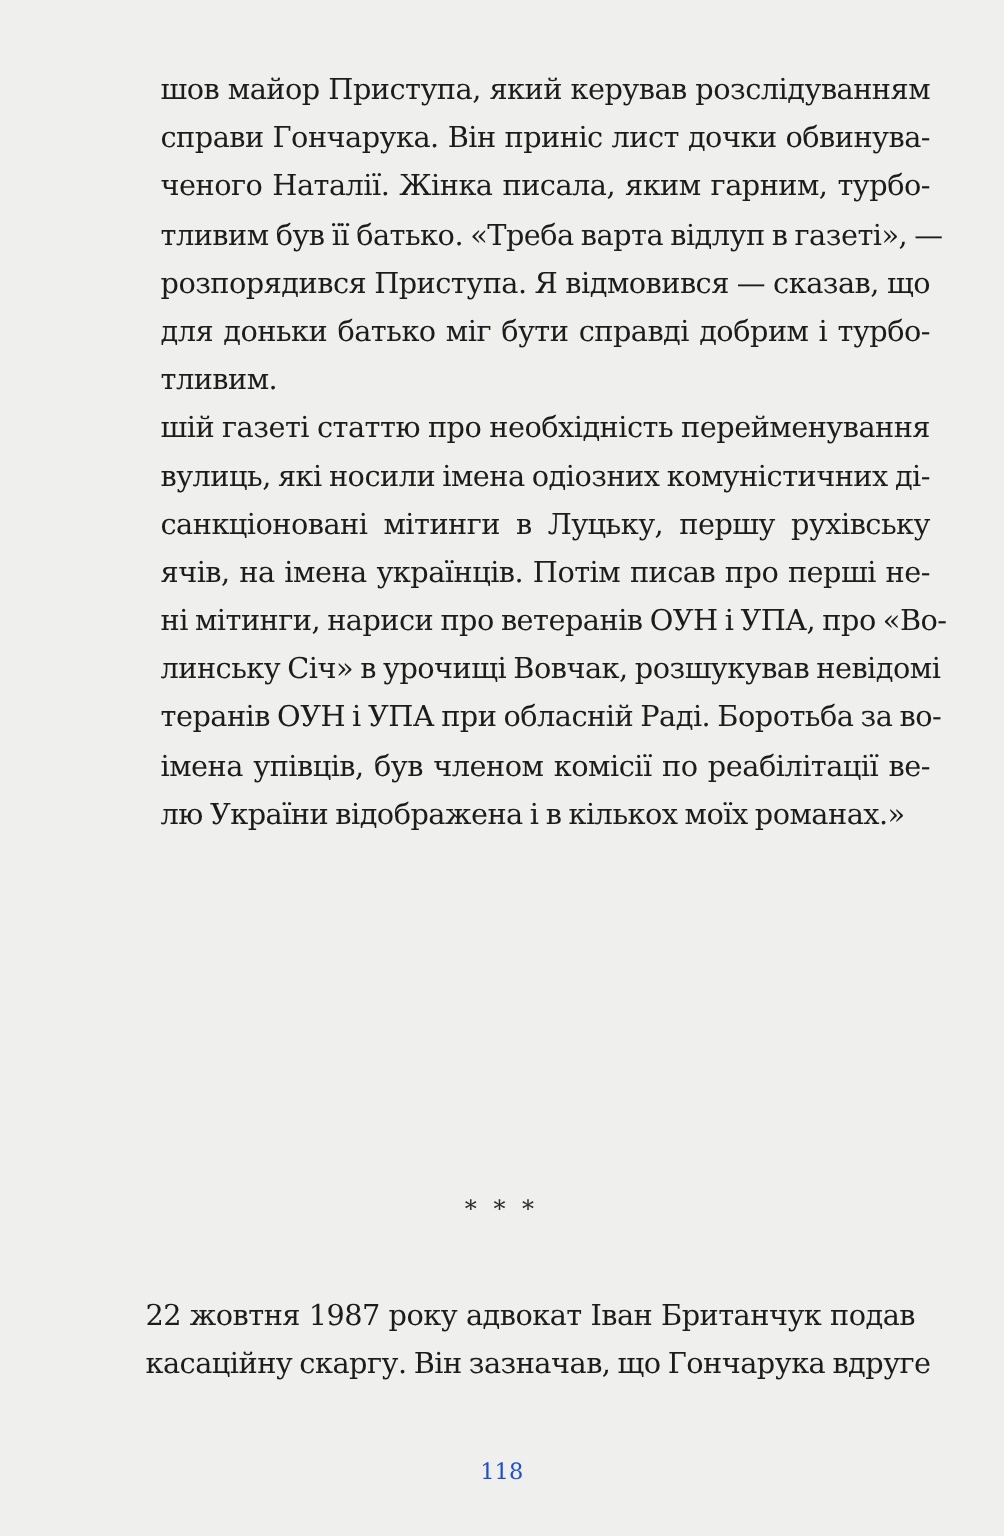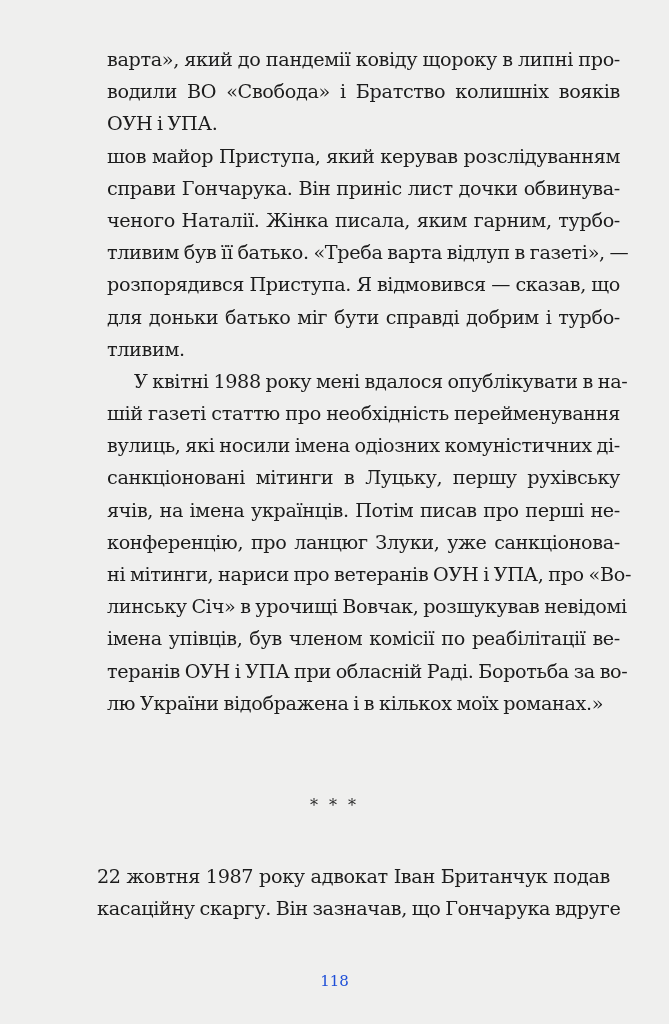--- a/index.html
+++ b/index.html
@@ -62,44 +62,37 @@
     text-align: center;
     font-size: 15px;
     color: #1d4ed8;
   }
 </style>
 </head>
 <body>
 
 <div class="page">
   <div>
-    <span class="line">варта», який до пандемії ковіду щороку в липні про-</span>
-    <span class="line">водили ВО «Свобода» і Братство колишніх вояків</span>
-    <span class="line last">ОУН і УПА.</span>
-  </div>
-  <div>
     <span class="line">шов майор Приступа, який керував розслідуванням</span>
     <span class="line">справи Гончарука. Він приніс лист дочки обвинува-</span>
     <span class="line">ченого Наталії. Жінка писала, яким гарним, турбо-</span>
     <span class="line">тливим був її батько. «Треба варта відлуп в газеті», —</span>
     <span class="line">розпорядився Приступа. Я відмовився — сказав, що</span>
     <span class="line">для доньки батько міг бути справді добрим і турбо-</span>
     <span class="line last">тливим.</span>
   </div>
   <div>
-    <span class="line indent">У квітні 1988 року мені вдалося опублікувати в на-</span>
     <span class="line">шій газеті статтю про необхідність перейменування</span>
     <span class="line">вулиць, які носили імена одіозних комуністичних ді-</span>
     <span class="line">санкціоновані мітинги в Луцьку, першу рухівську</span>
     <span class="line">ячів, на імена українців. Потім писав про перші не-</span>
-    <span class="line">конференцію, про ланцюг Злуки, уже санкціонова-</span>
     <span class="line">ні мітинги, нариси про ветеранів ОУН і УПА, про «Во-</span>
     <span class="line">линську Січ» в урочищі Вовчак, розшукував невідомі</span>
+    <span class="line">теранів ОУН і УПА при обласній Раді. Боротьба за во-</span>
     <span class="line">імена упівців, був членом комісії по реабілітації ве-</span>
-    <span class="line">теранів ОУН і УПА при обласній Раді. Боротьба за во-</span>
     <span class="line last">лю України відображена і в кількох моїх романах.»</span>
   </div>
 </div>
 
 <div class="separator">* * *</div>
 
 <div class="section2">
   <span class="line">22 жовтня 1987 року адвокат Іван Британчук подав</span>
   <span class="line">касаційну скаргу. Він зазначав, що Гончарука вдруге</span>
 </div>

